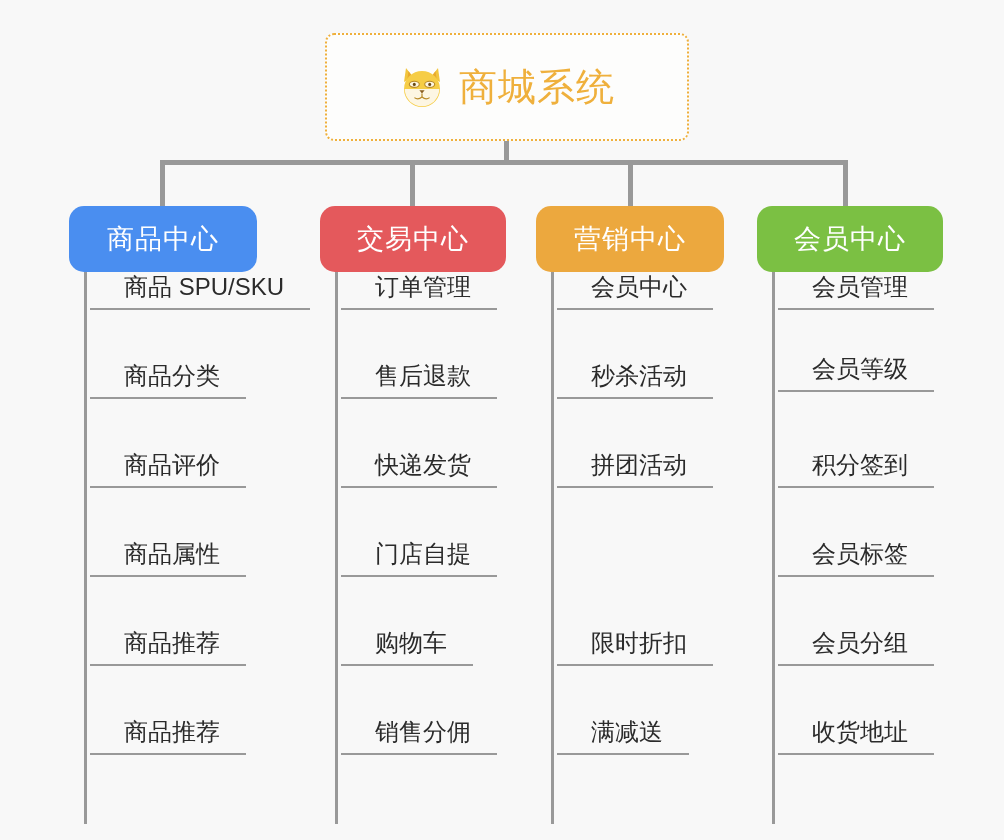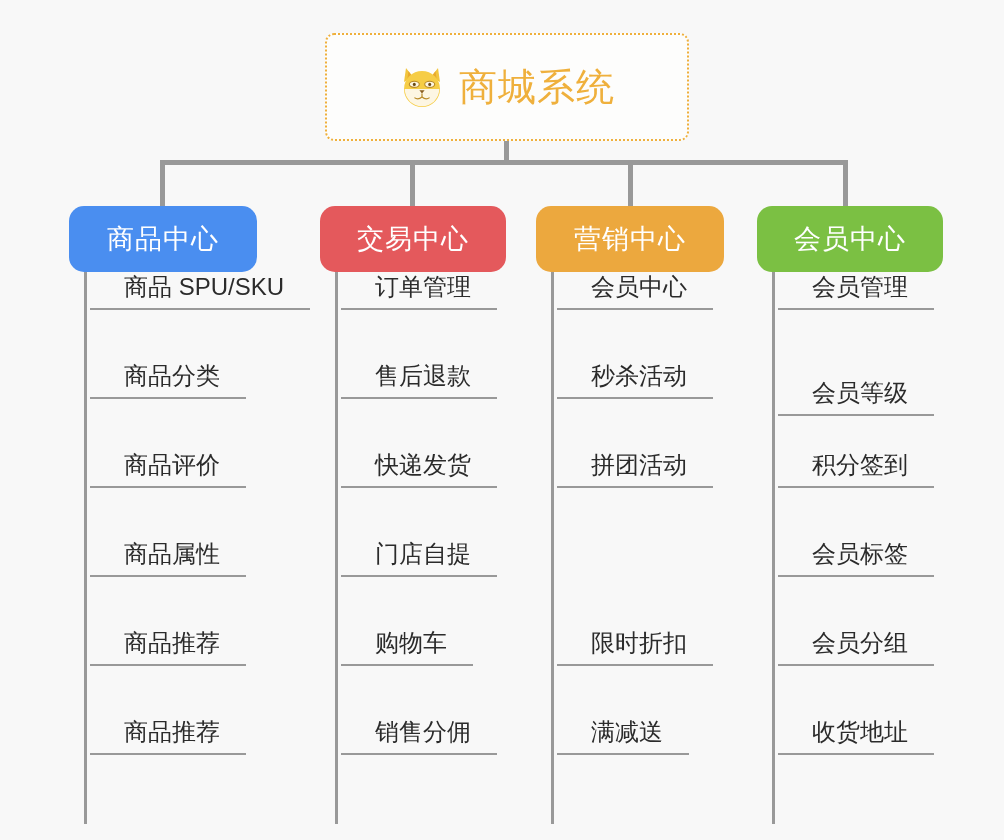--- a/index.html
+++ b/index.html
@@ -240,21 +240,21 @@
   </div>
 
   <div class="branch branch-4">
     <div class="branch-header">
       <span>会员中心</span>
     </div>
     <div class="branch-items">
       <div class="branch-item" style="top:0px;">
           <span class="branch-item-inner">会员管理</span>
         </div>
-      <div class="branch-item" style="top:106px;">
+      <div class="branch-item" style="top:82px;">
           <span class="branch-item-inner">会员等级</span>
         </div>
       <div class="branch-item" style="top:178px;">
           <span class="branch-item-inner">积分签到</span>
         </div>
       <div class="branch-item" style="top:267px;">
           <span class="branch-item-inner">会员标签</span>
         </div>
       <div class="branch-item" style="top:356px;">
           <span class="branch-item-inner">会员分组</span>

